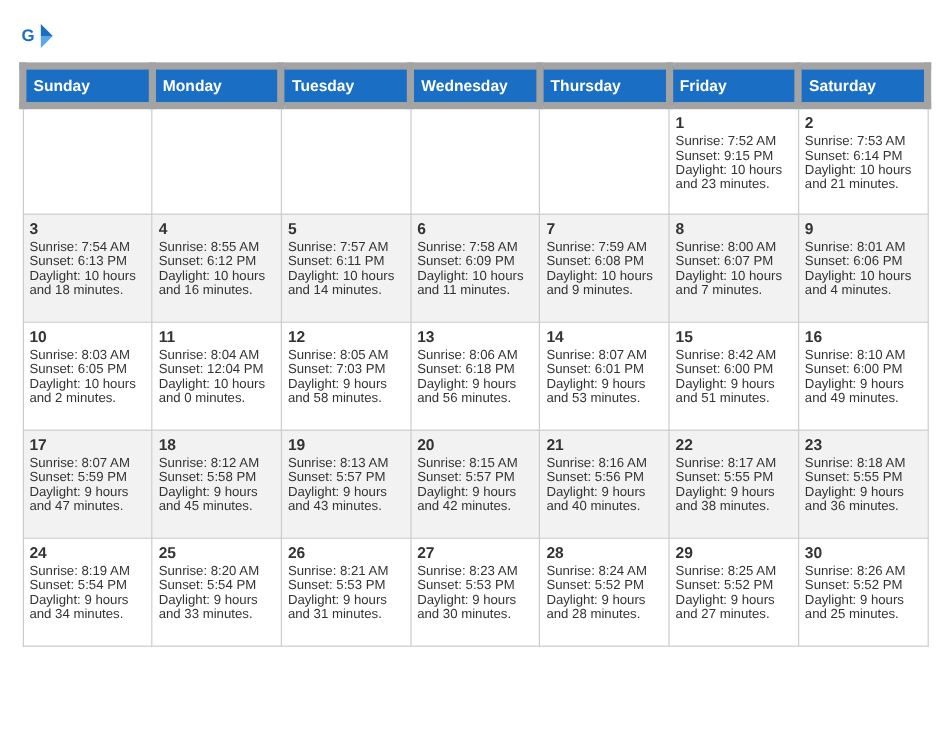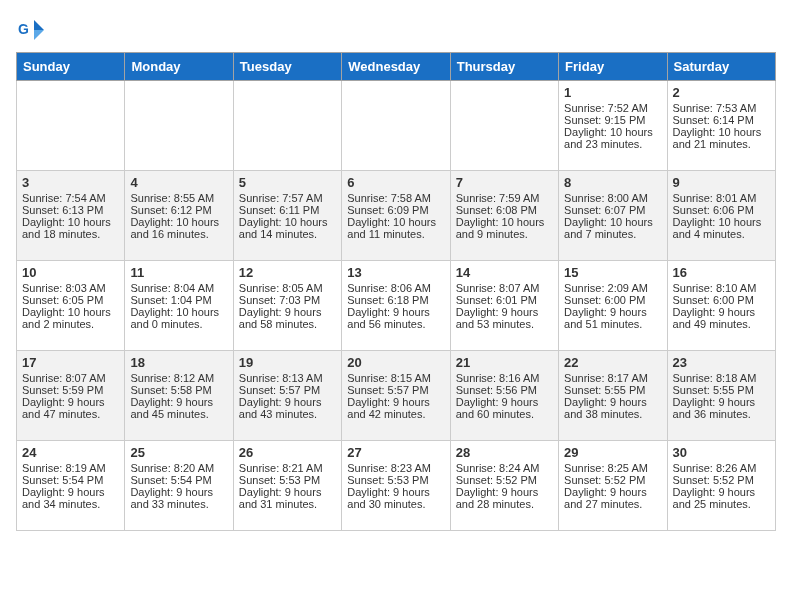--- a/index.html
+++ b/index.html
@@ -49,21 +49,21 @@
       border-collapse: collapse;
       table-layout: fixed;
     }
     thead tr th {
       background: #1a6fc4;
       color: #fff;
       text-align: left;
       padding: 6px 6px;
       font-size: 13px;
       font-weight: bold;
-      border: 1px solid #a3a3a3;
+      border: 6px solid #a3a3a3;
     }
     tbody tr td {
       border: 1px solid #ccc;
       vertical-align: top;
       padding: 4px 5px;
       font-size: 11px;
       color: #333;
       height: 90px;
     }
     tbody tr:nth-child(odd) td {
@@ -192,21 +192,21 @@
         <td>
           <span class="day-num">10</span>
           <div>Sunrise: 8:03 AM</div>
           <div>Sunset: 6:05 PM</div>
           <div>Daylight: 10 hours</div>
           <div>and 2 minutes.</div>
         </td>
         <td>
           <span class="day-num">11</span>
           <div>Sunrise: 8:04 AM</div>
-          <div>Sunset: 1:04 PM</div>
+          <div>Sunset: 12:04 PM</div>
           <div>Daylight: 10 hours</div>
           <div>and 0 minutes.</div>
         </td>
         <td>
           <span class="day-num">12</span>
           <div>Sunrise: 8:05 AM</div>
           <div>Sunset: 7:03 PM</div>
           <div>Daylight: 9 hours</div>
           <div>and 58 minutes.</div>
         </td>
@@ -219,21 +219,21 @@
         </td>
         <td>
           <span class="day-num">14</span>
           <div>Sunrise: 8:07 AM</div>
           <div>Sunset: 6:01 PM</div>
           <div>Daylight: 9 hours</div>
           <div>and 53 minutes.</div>
         </td>
         <td>
           <span class="day-num">15</span>
-          <div>Sunrise: 2:09 AM</div>
+          <div>Sunrise: 8:42 AM</div>
           <div>Sunset: 6:00 PM</div>
           <div>Daylight: 9 hours</div>
           <div>and 51 minutes.</div>
         </td>
         <td>
           <span class="day-num">16</span>
           <div>Sunrise: 8:10 AM</div>
           <div>Sunset: 6:00 PM</div>
           <div>Daylight: 9 hours</div>
           <div>and 49 minutes.</div>
@@ -266,21 +266,21 @@
           <div>Sunrise: 8:15 AM</div>
           <div>Sunset: 5:57 PM</div>
           <div>Daylight: 9 hours</div>
           <div>and 42 minutes.</div>
         </td>
         <td>
           <span class="day-num">21</span>
           <div>Sunrise: 8:16 AM</div>
           <div>Sunset: 5:56 PM</div>
           <div>Daylight: 9 hours</div>
-          <div>and 60 minutes.</div>
+          <div>and 40 minutes.</div>
         </td>
         <td>
           <span class="day-num">22</span>
           <div>Sunrise: 8:17 AM</div>
           <div>Sunset: 5:55 PM</div>
           <div>Daylight: 9 hours</div>
           <div>and 38 minutes.</div>
         </td>
         <td>
           <span class="day-num">23</span>

